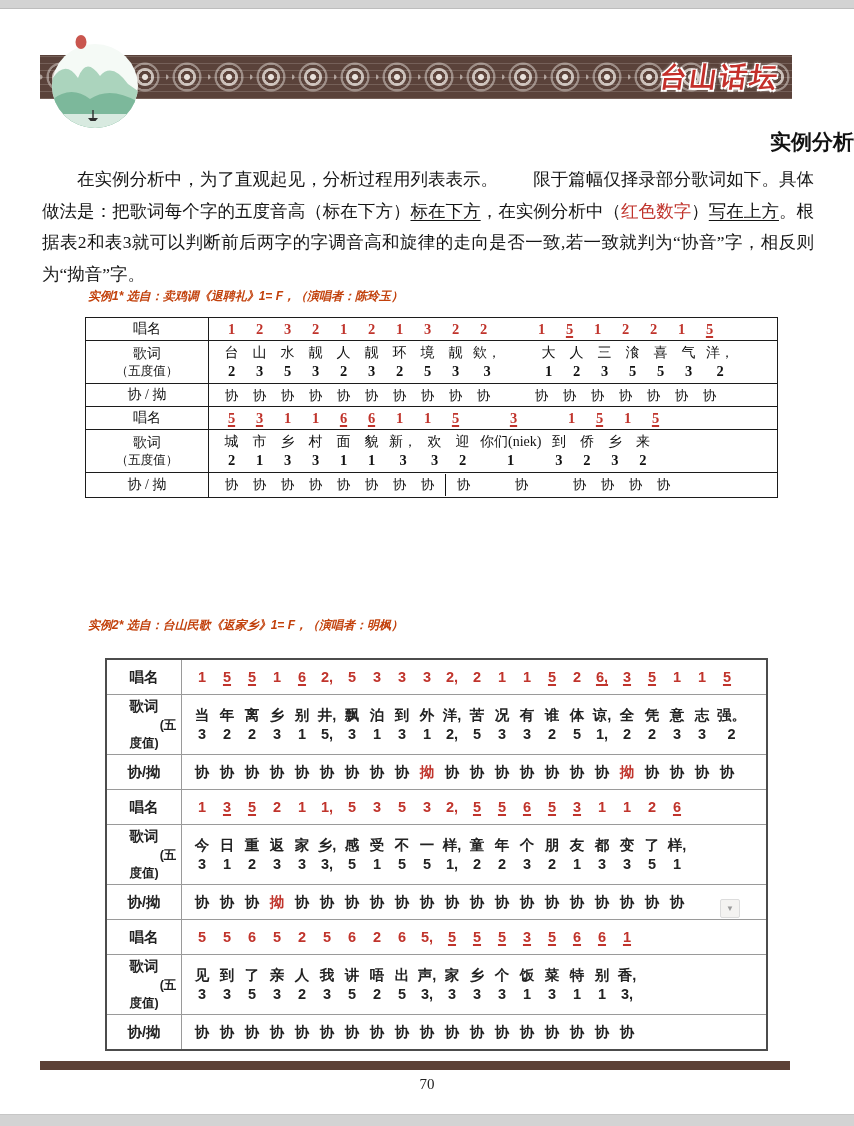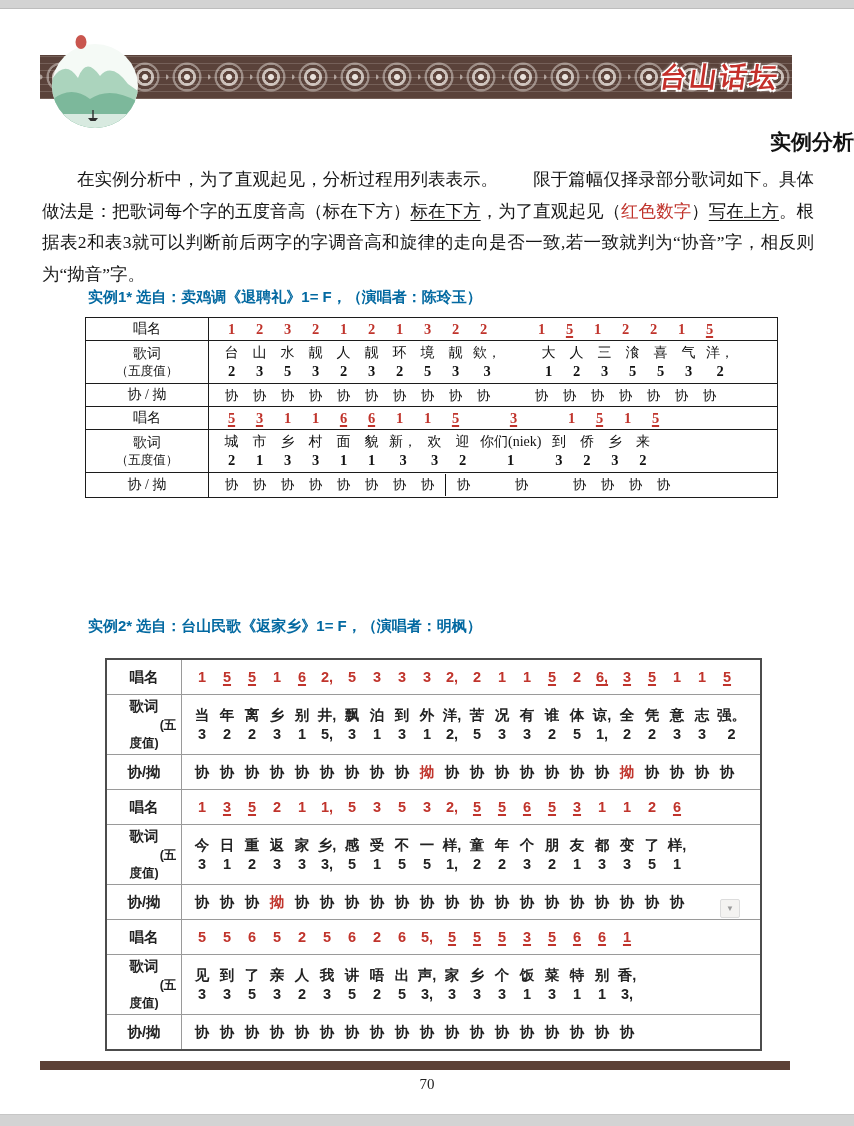--- a/index.html
+++ b/index.html
@@ -24,21 +24,21 @@
   .logo{position:absolute;left:50px;top:34px;width:90px;height:95px;}
 
   
   .doc-title{position:absolute;left:0;top:128px;width:854px;text-align:right;
     font-family:"Liberation Sans","DejaVu Sans",sans-serif;font-weight:bold;font-size:21px;color:#111;}
   .intro{position:absolute;left:42px;top:164px;width:772px;font-size:17.5px;line-height:31.5px;
     color:#151515;text-align:justify;text-indent:2em;}
   .intro .u{text-decoration:underline;text-underline-offset:3px;}
   .intro .red{color:#c0342c;}
   .ex-title{position:absolute;font-family:"Liberation Sans","DejaVu Sans",sans-serif;
-    font-weight:bold;font-size:15px;color:#0369a1;}
+    font-weight:bold;font-size:12px;color:#c2410c;font-style:italic;}
   .ex1-title{left:88px;top:288px;}
   .ex2-title{left:88px;top:617px;}
   .note-line{position:absolute;left:63px;top:483px;font-size:17px;color:#151515;}
   .note-line .rn{color:#c0342c;text-decoration:underline;text-underline-offset:3px;margin:0 3px;}
 
   
   .table1{position:absolute;left:85px;top:317px;border-collapse:collapse;}
   .table1 td{border:1.6px solid #1c1c1c;vertical-align:middle;}
   .table1 .lbl{width:118px;text-align:center;font-size:14px;color:#111;padding:1px 2px;}
   .table1 .lbl .sub{font-size:12.5px;margin-top:23px;}
@@ -56,21 +56,21 @@
   .pairs .col{display:inline-flex;flex-direction:column;align-items:center;min-width:21px;margin-right:7px;vertical-align:middle;}
   .table1 .pairs .c{font-size:14px;line-height:18px;color:#111;}
   .table1 .pairs .n{font-weight:bold;font-size:14.5px;line-height:18px;color:#111;}
 
   
   .table2{position:absolute;left:105px;top:658px;border-collapse:collapse;border:2px solid #4c4c4c;
     font-family:"Liberation Sans","DejaVu Sans",sans-serif;}
   .table2 td{border:1px solid #9a9a9a;vertical-align:middle;}
   .table2 .lbl{width:70px;text-align:center;font-weight:bold;font-size:14.5px;color:#222;padding:2px;}
   .table2 .lbl .sub{font-size:12.5px;margin-left:48px;}
-  .table2 .cnt{width:566px;padding:2px 2px 2px 10px;white-space:nowrap;}
+  .table2 .cnt{width:566px;padding:2px 8px 2px 10px;white-space:nowrap;}
   .table2 tr.short td{height:30px;}
   .table2 tr.tall td{height:47px;}
   .t2tok .tok{display:inline-block;min-width:20px;margin-right:5px;text-align:center;
     font-weight:bold;font-size:14.5px;color:#222;}
   .t2tok.red .tok{color:#c0342c;}
   .table2 .pairs .col{min-width:20px;margin-right:5px;}
   .table2 .pairs .c{font-weight:bold;font-size:14.5px;line-height:19px;color:#222;}
   .table2 .pairs .n{font-weight:bold;font-size:14.5px;line-height:19px;color:#222;}
 
   
@@ -103,21 +103,21 @@
       <path d="M-5 58 Q12 20 28 44 Q36 22 50 42 Q62 28 78 50 L95 62 L95 95 L-5 95 Z" fill="#abd4bd"></path>
       <path d="M-5 72 Q18 48 40 65 Q62 50 95 72 L95 95 L-5 95 Z" fill="#7cb89b"></path>
       <rect x="-5" y="80" width="100" height="15" fill="#d8eae0"></rect>
       <path d="M38 84 l10 0 l-2.5 3 l-5 0 Z" fill="#2f2f2f"></path>
       <line x1="43" y1="76" x2="43" y2="84" stroke="#2f2f2f" stroke-width="1.4"></line>
     </g>
     <ellipse cx="31" cy="8" rx="5.5" ry="7" fill="#c9564e"></ellipse>
   </svg>
 
   <div class="doc-title">实例分析</div>
-  <div class="intro"><span>在实例分析中，为了直观起见，分析过程用列表表示。　　限于篇幅仅择录部分歌词如下。具体做法是：把歌词每个字的五度音高（标在下方）</span><span class="u">标在下方</span><span>，为了直观起见（</span><span class="red">红色数字</span><span>）</span><span class="u">写在上方</span><span>。根据表2和表3就可以判断前后两字的字调音高和旋律的走向是否一致,若一致就判为“协音”字，相反则为“拗音”字。</span></div>
+  <div class="intro"><span>在实例分析中，为了直观起见，分析过程用列表表示。　　限于篇幅仅择录部分歌词如下。具体做法是：把歌词每个字的五度音高（标在下方）</span><span class="u">标在下方</span><span>，在实例分析中（</span><span class="red">红色数字</span><span>）</span><span class="u">写在上方</span><span>。根据表2和表3就可以判断前后两字的字调音高和旋律的走向是否一致,若一致就判为“协音”字，相反则为“拗音”字。</span></div>
 
   <div class="ex-title ex1-title">实例1* 选自：卖鸡调《退聘礼》1= F，（演唱者：陈玲玉）</div>
   <table class="table1">
     <tbody>
         <tr class="short">
       <td class="lbl">唱名</td>
       <td class="cnt t1tok red"><span class="tok">1</span><span class="tok">2</span><span class="tok">3</span><span class="tok">2</span><span class="tok">1</span><span class="tok">2</span><span class="tok">1</span><span class="tok">3</span><span class="tok">2</span><span class="tok">2</span><span class="gap"></span><span class="tok">1</span><span class="tok u">5</span><span class="tok">1</span><span class="tok">2</span><span class="tok">2</span><span class="tok">1</span><span class="tok u">5</span></td>
     </tr>
     <tr class="tall">
       <td class="lbl"><span>歌词</span><br><span class="sub">（五度值）</span></td>

